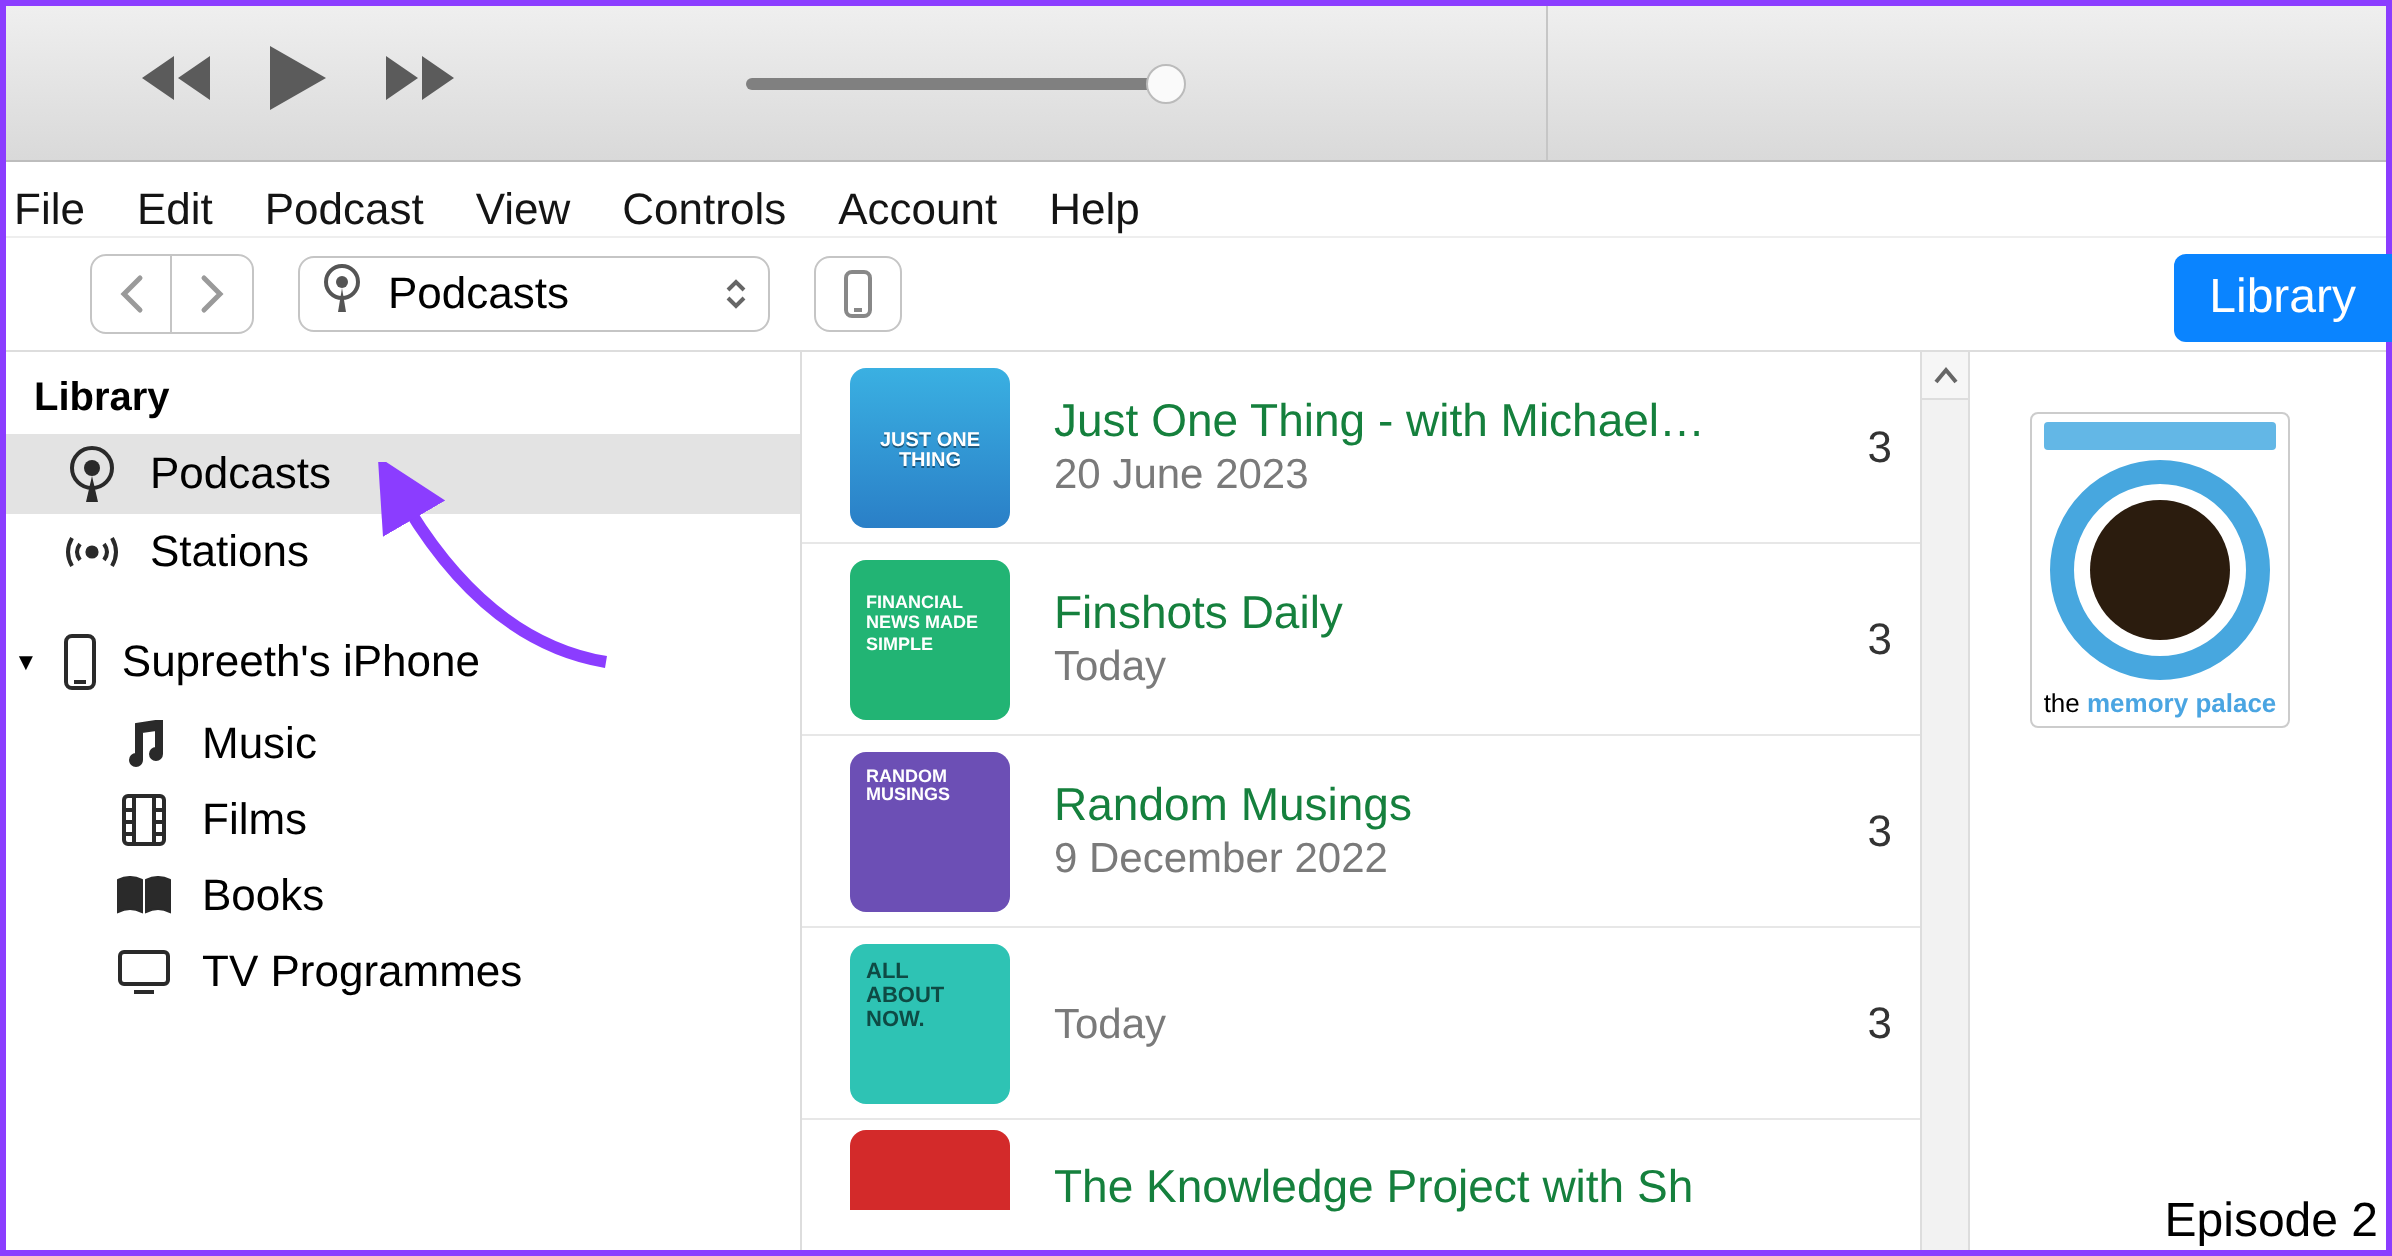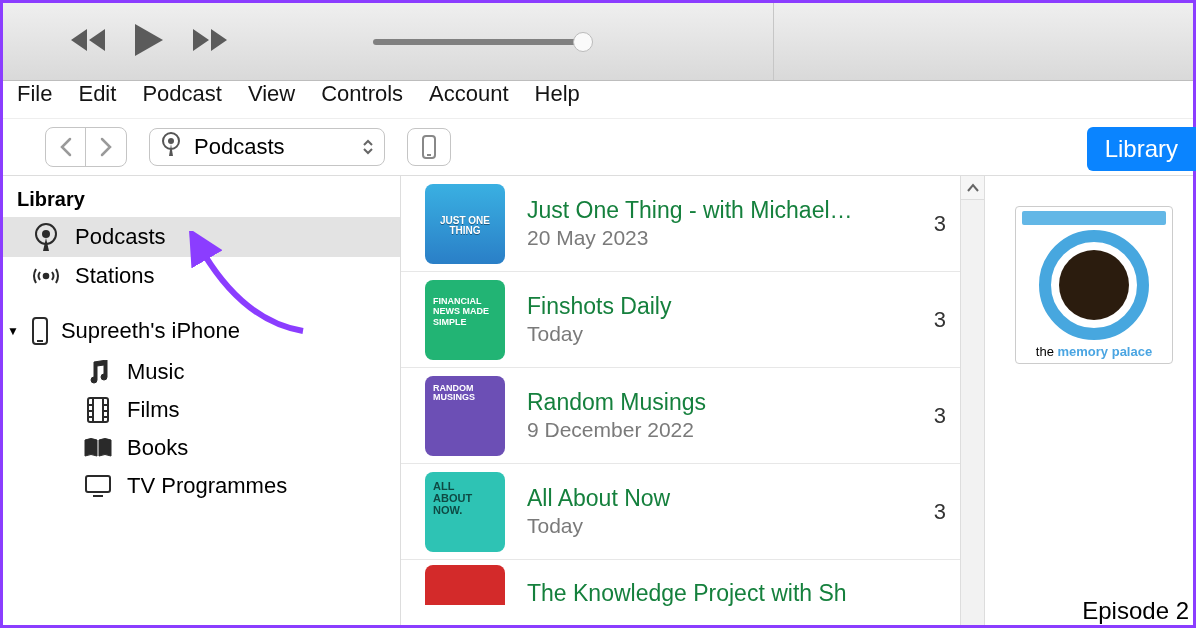--- a/index.html
+++ b/index.html
@@ -14,21 +14,21 @@
     display: flex; align-items: center;
     position: relative;
   }
   .pb-controls { display:flex; align-items:center; gap:30px; padding-left:68px; }
   .pb-controls svg { fill:#5b5b5b; }
   .trackbar { position:absolute; left:370px; top:36px; width:210px; height:6px; background:#808080; border-radius:3px; }
   .trackbar .thumb { position:absolute; right:-10px; top:-7px; width:20px; height:20px; border-radius:50%; background:#fafafa; border:1px solid #bbb; }
   .status-pane-divider { position:absolute; top:0; bottom:0; left:770px; width:1px; background:#c6c6c6; }
 
   
-  .menubar { height:38px; display:flex; align-items:flex-start; gap:26px; padding:0 14px; font-size:22px; color:#141414; border-bottom:1px solid #eee; }
+  .menubar { height:38px; display:flex; align-items:flex-end; gap:26px; padding:0 4px; font-size:22px; color:#141414; border-bottom:1px solid #eee; }
   .menubar span { cursor:default; }
 
   
   .toolbar { height:56px; display:flex; align-items:center; padding:0 10px 0 42px; position:relative; }
   .navbtn-group { display:flex; background:#fff; border:1px solid #c5c5c5; border-radius:8px; overflow:hidden; }
   .navbtn { width:40px; height:38px; display:flex; align-items:center; justify-content:center; border-right:1px solid #c5c5c5; }
   .navbtn:last-child { border-right:none; }
   .navbtn svg { stroke:#9a9a9a; fill:none; }
   .section-picker { margin-left:22px; height:38px; min-width:236px; border:1px solid #c5c5c5; border-radius:8px; display:flex; align-items:center; padding:0 10px; gap:12px; font-size:22px; }
   .section-picker .expand { display:flex; flex-direction:column; margin-left:auto; line-height:0; }
@@ -36,42 +36,42 @@
   .device-btn { margin-left:22px; height:38px; width:44px; border:1px solid #c5c5c5; border-radius:8px; display:flex; align-items:center; justify-content:center; }
   .library-btn { position:absolute; right:-3px; top:8px; height:44px; padding:0 18px; background:#0a84ff; color:#fff; font-size:24px; border-top-left-radius:6px; border-bottom-left-radius:6px; display:flex; align-items:center; }
 
   
   .body { flex:1; display:flex; border-top:1px solid #ddd; overflow:hidden; }
 
   .sidebar { width:398px; border-right:1px solid #ddd; padding-top:8px; font-size:22px; position:relative; }
   .sb-section-title { font-weight:700; font-size:20px; padding:4px 14px 6px; }
   .sb-item { display:flex; align-items:center; gap:14px; padding:6px 0 6px 28px; }
   .sb-item.sel { background:#e3e3e3; }
-  .sb-item.child { padding-left:80px; }
+  .sb-item.child { padding-left:54px; }
   .sb-device-row { display:flex; align-items:center; gap:6px; padding:8px 0 8px 4px; }
   .sb-device-row .tri { font-size:12px; }
   .sb-icon { width:30px; display:flex; justify-content:center; }
   .sb-icon svg { stroke:#2a2a2a; }
 
   .arrow-annotation { position:absolute; left:180px; top:55px; z-index:5; }
 
   .content { flex:1; display:flex; overflow:hidden; }
   .podcast-list { width:560px; border-right:1px solid #ddd; overflow:hidden; }
   .plist-row { height:96px; display:flex; align-items:center; border-bottom:1px solid #e7e7e7; padding:0 14px 0 24px; gap:22px; }
   .plist-art { width:80px; height:80px; border-radius:8px; flex-shrink:0; }
   .plist-text { flex:1; }
   .plist-title { font-size:23px; color:#15803d; }
   .plist-sub   { font-size:21px; color:#7a7a7a; margin-top:2px; font-weight:300; }
   .plist-count { font-size:22px; color:#333; min-width:20px; text-align:right; }
 
   .scroller { width:24px; border-right:1px solid #ddd; background:#f2f2f2; position:relative; }
   .scroller .arrow-up { position:absolute; top:0; left:0; right:0; height:24px; display:flex; align-items:center; justify-content:center; background:#f6f6f6; border-bottom:1px solid #ddd; }
 
   .detail { flex:1; padding:30px 0 0 30px; position:relative; }
-  .detail-art { width:158px; height:158px; border:1px solid #ccc; border-radius:4px; padding:20px; display:flex; align-items:center; justify-content:center; flex-direction:column; position:relative; background:#fff;text-decoration:underline; }
+  .detail-art { width:130px; height:158px; border:1px solid #ccc; border-radius:4px; padding:20px; display:flex; align-items:center; justify-content:center; flex-direction:column; position:relative; background:#fff;text-decoration:underline; }
   .detail-art .ring { width:110px; height:110px; border-radius:50%; border:12px solid #47a7df; display:flex; align-items:center; justify-content:center; }
   .detail-art .ring .inner { width:70px; height:70px; border-radius:50%; background:#2b1c0e; }
   .detail-art .mlabel { position:absolute; bottom:4px; font-size:13px; }
   .detail-art .mlabel em { color:#4aa5e2; font-style:normal; font-weight:600; }
   .episode-line { position:absolute; right:4px; bottom:0; font-size:24px; }
 
   
   .art-blue   { background: linear-gradient(#3ab0e2,#2a7fc7); }
   .art-green  { background: #22b474; }
   .art-purple { background: #6c4fb5; }
@@ -257,21 +257,21 @@
         <span>TV Programmes</span>
       </div>
     </div>
 
     <div class="content">
       <div class="podcast-list">
         <div class="plist-row">
           <div class="plist-art art-blue"></div>
           <div class="plist-text">
             <div class="plist-title">Just One Thing - with Michael…</div>
-            <div class="plist-sub">20 May 2023</div>
+            <div class="plist-sub">20 June 2023</div>
           </div>
           <div class="plist-count">3</div>
         </div>
         <div class="plist-row">
           <div class="plist-art art-green"></div>
           <div class="plist-text">
             <div class="plist-title">Finshots Daily</div>
             <div class="plist-sub">Today</div>
           </div>
           <div class="plist-count">3</div>
@@ -280,21 +280,20 @@
           <div class="plist-art art-purple"></div>
           <div class="plist-text">
             <div class="plist-title">Random Musings</div>
             <div class="plist-sub">9 December 2022</div>
           </div>
           <div class="plist-count">3</div>
         </div>
         <div class="plist-row">
           <div class="plist-art art-teal"></div>
           <div class="plist-text">
-            <div class="plist-title">All About Now</div>
             <div class="plist-sub">Today</div>
           </div>
           <div class="plist-count">3</div>
         </div>
         <div class="plist-row" style="height:50px;border-bottom:none;">
           <div class="plist-art art-red" style="width:80px;height:40px;border-radius:8px 8px 0 0;"></div>
           <div class="plist-text">
             <div class="plist-title" style="margin-top:16px">The Knowledge Project with Sh</div>
           </div>
           <div class="plist-count"></div>

